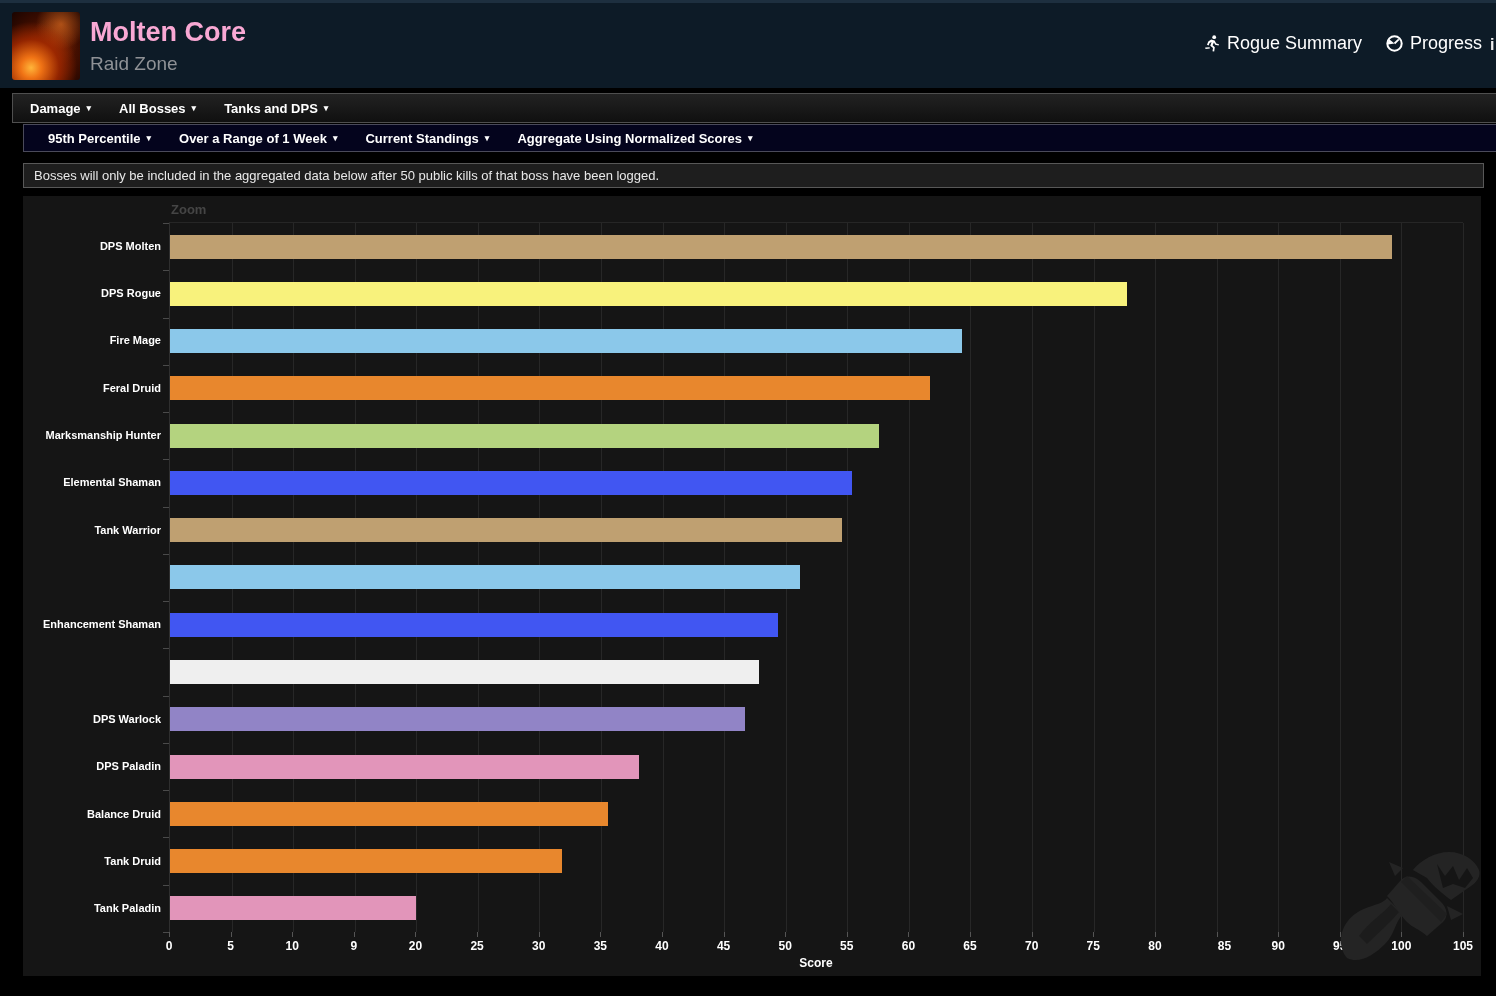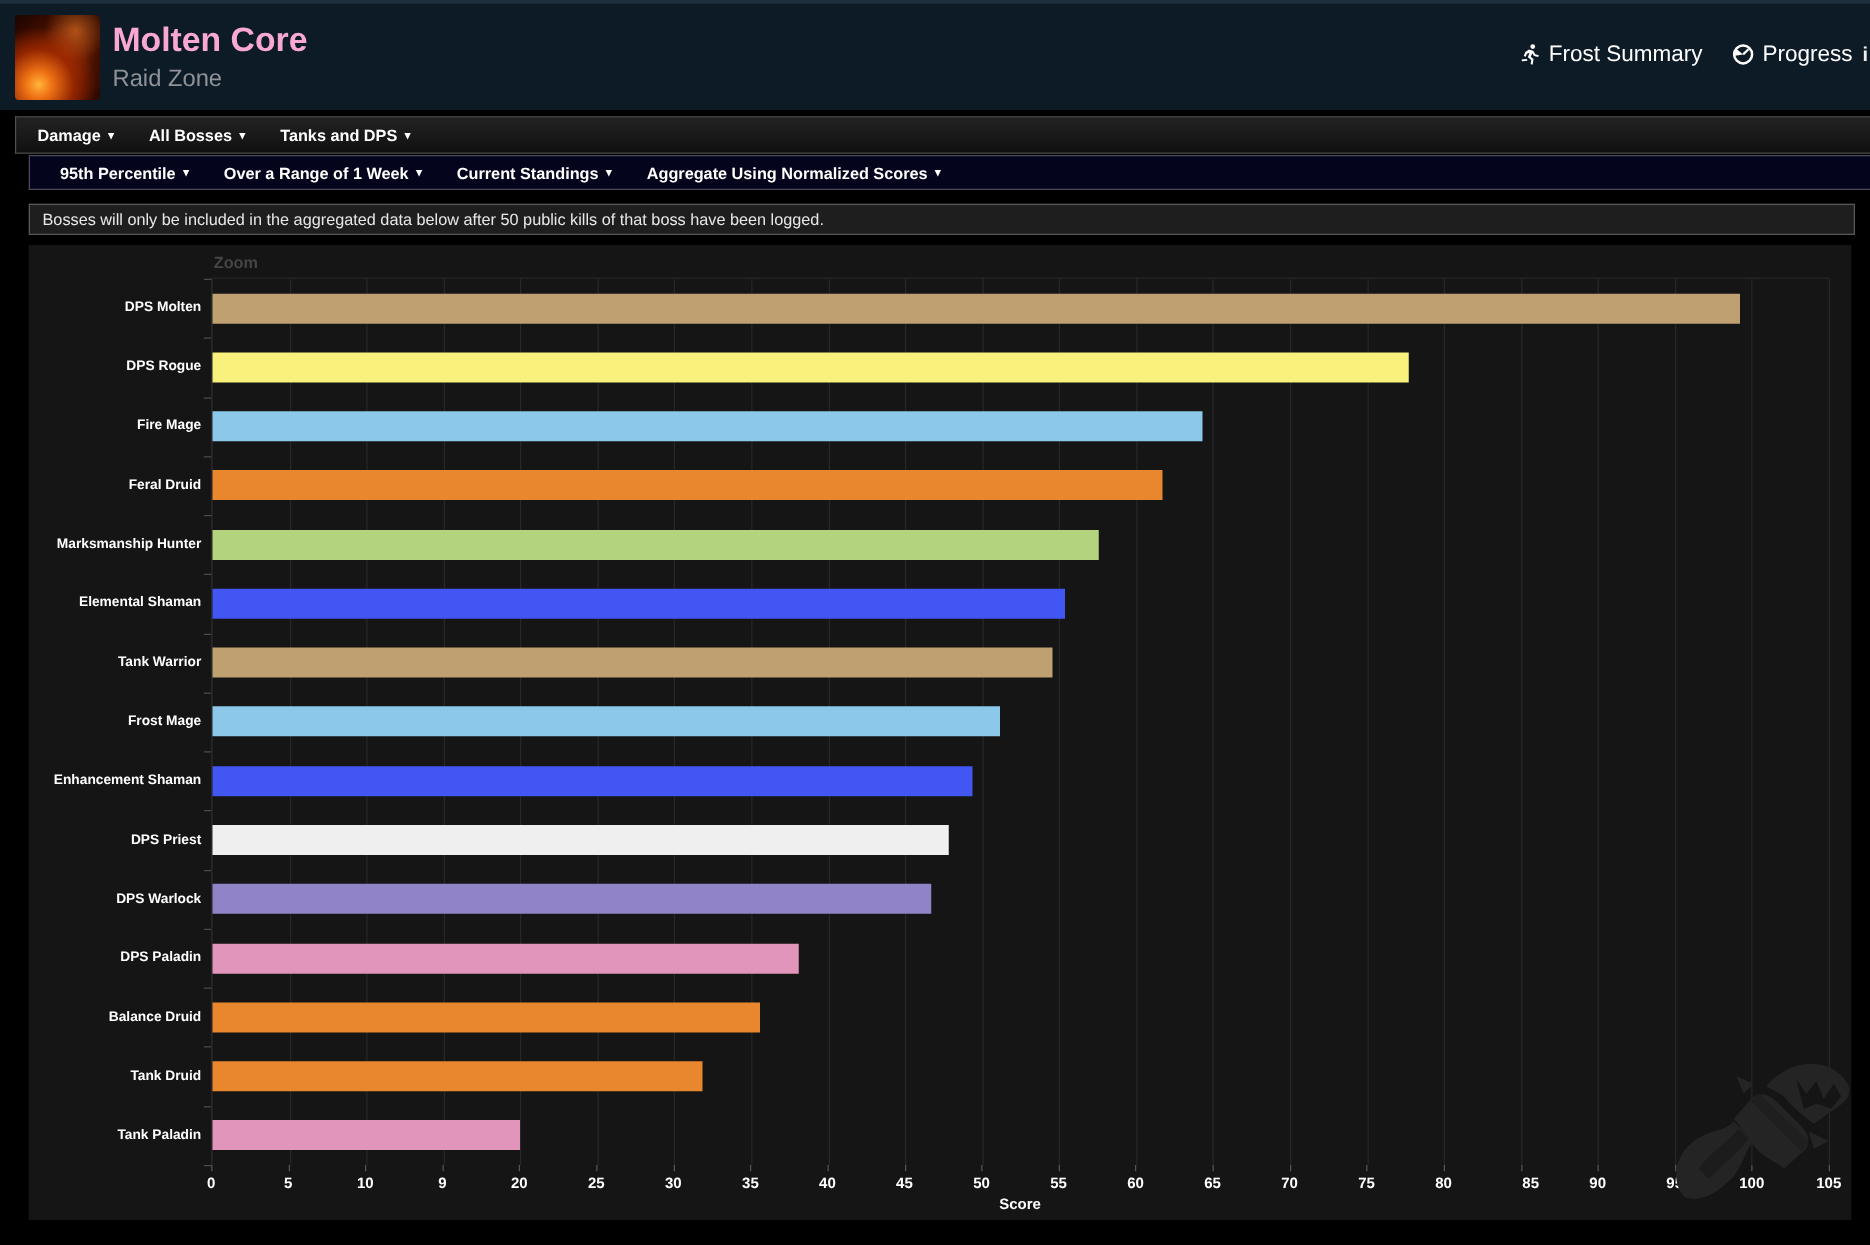--- a/index.html
+++ b/index.html
@@ -108,21 +108,21 @@
   <div class="zone-subtitle">Raid Zone</div>
   <div class="header-links">
     <div class="header-link">
       <span>
         <svg width="15" height="17" viewBox="0 0 15 17" fill="#fff">
           <circle cx="9.2" cy="2.2" r="1.9"></circle>
           <path d="M6.2 4.6 L9.6 5.6 L11.2 8.4 L14 9.2 L13.6 10.6 L10.2 9.7 L8.9 7.6 L7.6 10.3 L9.8 12.2 L9.2 16.6 L7.5 16.3 L8 12.9 L5.3 10.8 L6.6 7.1 L4.6 7.9 L3.6 10.4 L2 9.8 L3.3 6.6 Z"></path>
           <path d="M0.2 12.6 L4.6 12.2 L4.9 13.6 L0.5 14 Z"></path>
         </svg>
       </span>
-      <span>Frost Summary</span>
+      <span>Rogue Summary</span>
     </div>
     <div class="header-link">
       <span>
         <svg width="17" height="17" viewBox="0 0 17 17">
           <circle cx="8.5" cy="8.5" r="7.2" fill="none" stroke="#fff" stroke-width="2"></circle>
           <path d="M8.5 8.5 L3.2 4.2 A7 7 0 0 0 2 9.5 Z" fill="#fff"></path>
           <line x1="8.5" y1="8.5" x2="12.8" y2="4.4" stroke="#fff" stroke-width="1.8"></line>
         </svg>
       </span>
       <span>Progress</span>
@@ -172,23 +172,21 @@
 <div class="chart-container">
   <div class="zoom-label">Zoom</div>
   <div class="y-labels" id="yLabels">
       <div class="y-label" style="top: 0%; height: 6.66667%;">DPS Molten</div>
       <div class="y-label" style="top: 6.66667%; height: 6.66667%;">DPS Rogue</div>
       <div class="y-label" style="top: 13.3333%; height: 6.66667%;">Fire Mage</div>
       <div class="y-label" style="top: 20%; height: 6.66667%;">Feral Druid</div>
       <div class="y-label" style="top: 26.6667%; height: 6.66667%;">Marksmanship Hunter</div>
       <div class="y-label" style="top: 40%; height: 6.66667%;">Tank Warrior</div>
       <div class="y-label" style="top: 33.3333%; height: 6.66667%;">Elemental Shaman</div>
-      <div class="y-label" style="top: 46.6667%; height: 6.66667%;">Frost Mage</div>
       <div class="y-label" style="top: 53.3333%; height: 6.66667%;">Enhancement Shaman</div>
-      <div class="y-label" style="top: 60%; height: 6.66667%;">DPS Priest</div>
       <div class="y-label" style="top: 66.6667%; height: 6.66667%;">DPS Warlock</div>
       <div class="y-label" style="top: 73.3333%; height: 6.66667%;">DPS Paladin</div>
       <div class="y-label" style="top: 80%; height: 6.66667%;">Balance Druid</div>
       <div class="y-label" style="top: 86.6667%; height: 6.66667%;">Tank Druid</div>
       <div class="y-label" style="top: 93.3333%; height: 6.66667%;">Tank Paladin</div>
     </div>
   <div class="plot-area" id="plotArea">
       <div class="gridline" style="left: 4.7619%;"></div>
       <div class="gridline" style="left: 9.52381%;"></div>
       <div class="gridline" style="left: 14.2857%;"></div>

